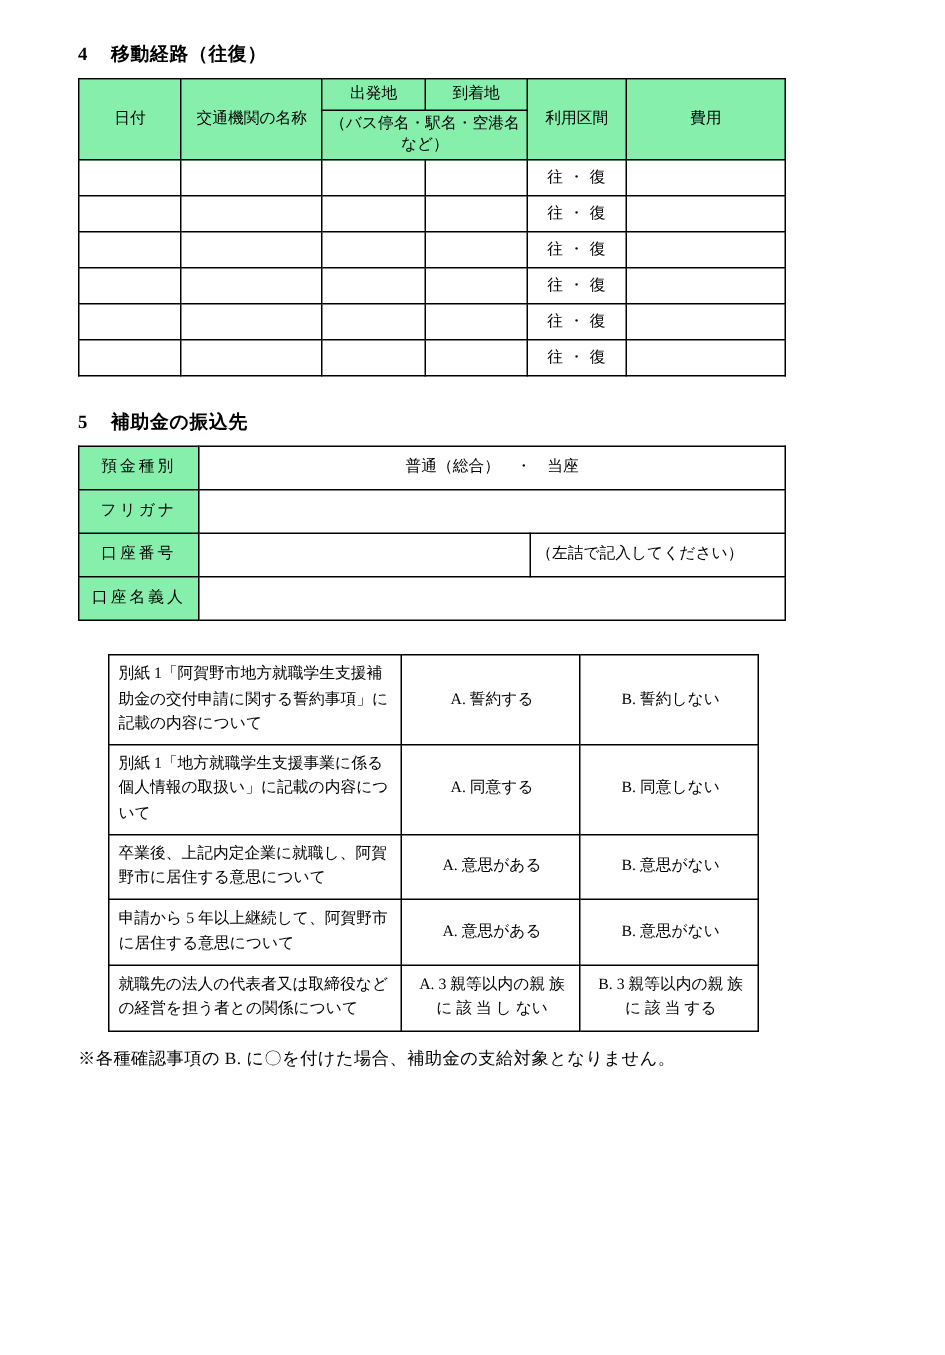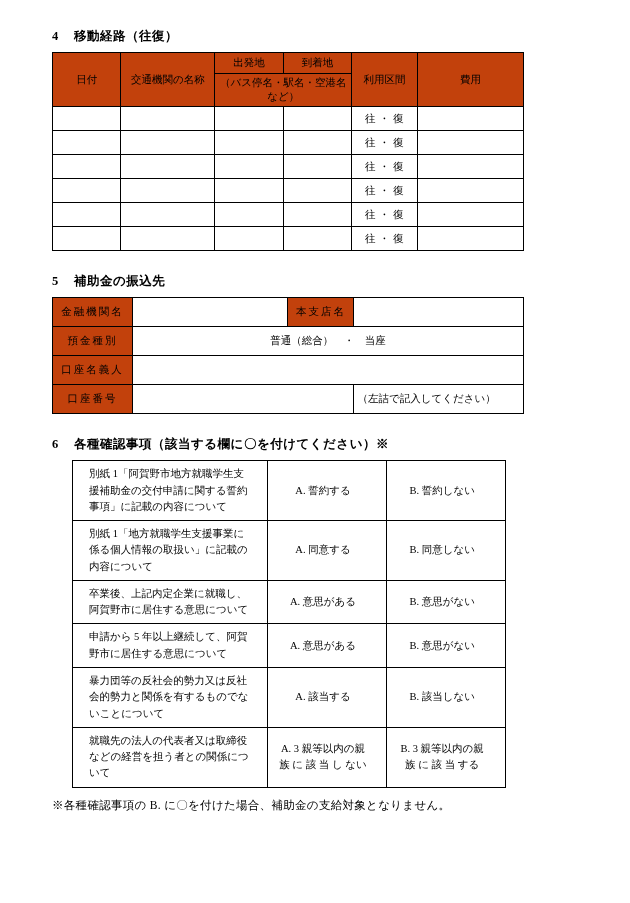--- a/index.html
+++ b/index.html
@@ -41,42 +41,42 @@
   }
   table.grid td, table.grid th {
     border: 1px solid #000000;
     font-weight: normal;
     font-size: 10.5px;
     text-align: center;
     vertical-align: middle;
     padding: 2px 3px;
     line-height: 1.35;
   }
-  .hdr { background: #c2410c; }
+  .hdr { background: #86efac; }
 
   
   #route-table td { height: 19px; }
   #route-table .hdr-row td { height: 16px; }
   .small { font-size: 9px; margin-left: 17px; }
   .oufuku { font-size: 10px; letter-spacing: 0.5px; }
 
   
   #bank-table td { height: 24px; }
   #bank-table td.lbl {
     text-align: center;
     letter-spacing: 2px;
   }
   #bank-table td.val { text-align: left; }
   .center { text-align: center !important; margin-left: 44px; }
   .note-right { text-align: left !important; padding-left: 8px; }
 
   
   #confirm-table td {
     text-align: left;
-    padding: 5px 16px;
+    padding: 5px 6px;
     font-size: 10.5px;
     line-height: 1.55;
   }
   #confirm-table td.opt {
     text-align: center;
     padding-left: 8px;
   }
   .footnote {
     margin-top: 10px;
     font-size: 11.5px;
@@ -173,46 +173,41 @@
 
   <table class="grid" id="bank-table">
     <colgroup>
       <col style="width:17%">
       <col style="width:33%">
       <col style="width:14%">
       <col style="width:36%">
     </colgroup>
     <tbody>
       <tr>
-        <td class="lbl hdr">金融機関名</td>
-        <td class="val"></td>
-        <td class="lbl hdr">本支店名</td>
-        <td class="val"></td>
-      </tr>
-      <tr>
         <td class="lbl hdr">預金種別</td>
         <td class="center" colspan="3">普通（総合）　・　当座</td>
       </tr>
       <tr>
-        <td class="lbl hdr">口座名義人</td>
+        <td class="lbl hdr">フリガナ</td>
         <td class="val" colspan="3"></td>
       </tr>
       <tr>
         <td class="lbl hdr">口座番号</td>
         <td class="val" colspan="2"></td>
         <td class="note-right">（左詰で記入してください）</td>
       </tr>
+      <tr>
+        <td class="lbl hdr">口座名義人</td>
+        <td class="val" colspan="3"></td>
+      </tr>
     </tbody>
   </table>
 
   <div class="sec-gap"></div>
 
-  <div class="section-title">
-    <span class="num">6</span><span>各種確認事項（該当する欄に〇を付けてください）※</span>
-  </div>
 
   <table class="grid" id="confirm-table" style="width:92%; margin-left:20px;">
     <colgroup>
       <col style="width:45%">
       <col style="width:27.5%">
       <col style="width:27.5%">
     </colgroup>
     <tbody>
       <tr>
         <td>別紙 1「阿賀野市地方就職学生支援補助金の交付申請に関する誓約事項」に記載の内容について</td>
@@ -228,25 +223,20 @@
         <td>卒業後、上記内定企業に就職し、阿賀野市に居住する意思について</td>
         <td class="opt">A. 意思がある</td>
         <td class="opt">B. 意思がない</td>
       </tr>
       <tr>
         <td>申請から 5 年以上継続して、阿賀野市に居住する意思について</td>
         <td class="opt">A. 意思がある</td>
         <td class="opt">B. 意思がない</td>
       </tr>
       <tr>
-        <td>暴力団等の反社会的勢力又は反社会的勢力と関係を有するものでないことについて</td>
-        <td class="opt">A. 該当する</td>
-        <td class="opt">B. 該当しない</td>
-      </tr>
-      <tr>
         <td>就職先の法人の代表者又は取締役などの経営を担う者との関係について</td>
         <td class="opt">A. 3 親等以内の親 族 に 該 当 し ない</td>
         <td class="opt">B. 3 親等以内の親 族 に 該 当 する</td>
       </tr>
     </tbody>
   </table>
 
   <div class="footnote">※各種確認事項の B. に〇を付けた場合、補助金の支給対象となりません。</div>
 
 </div>

